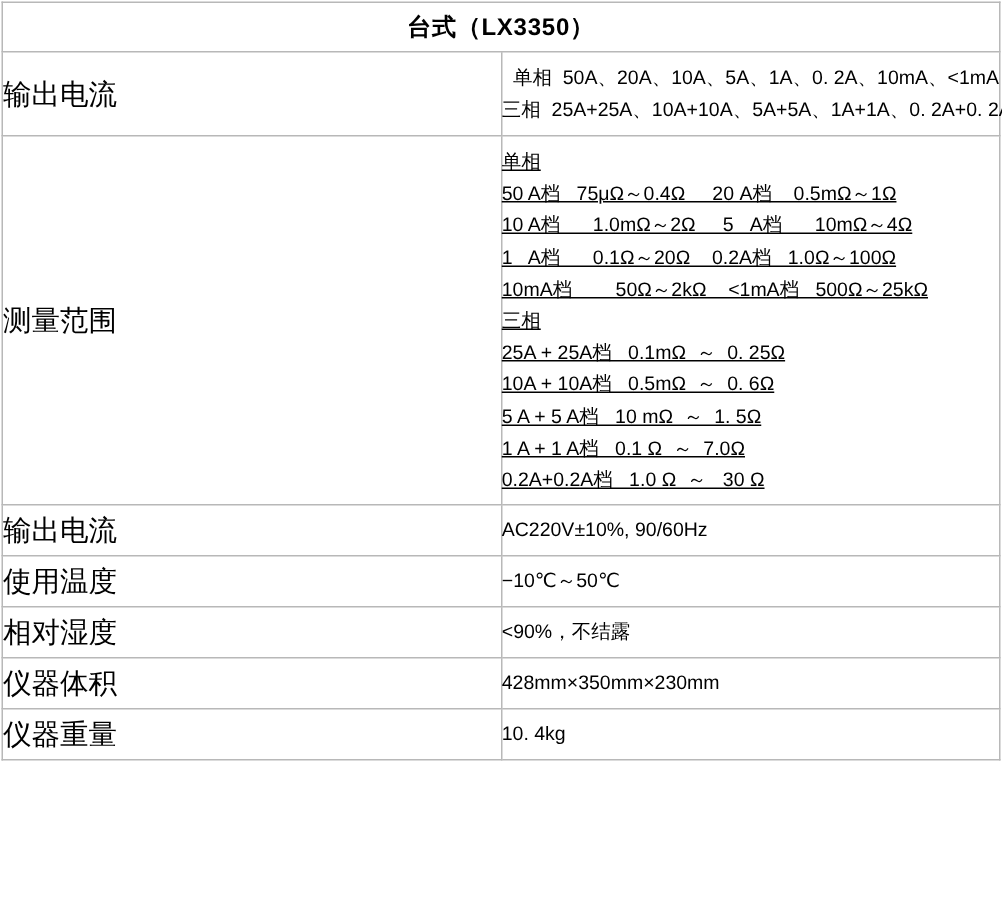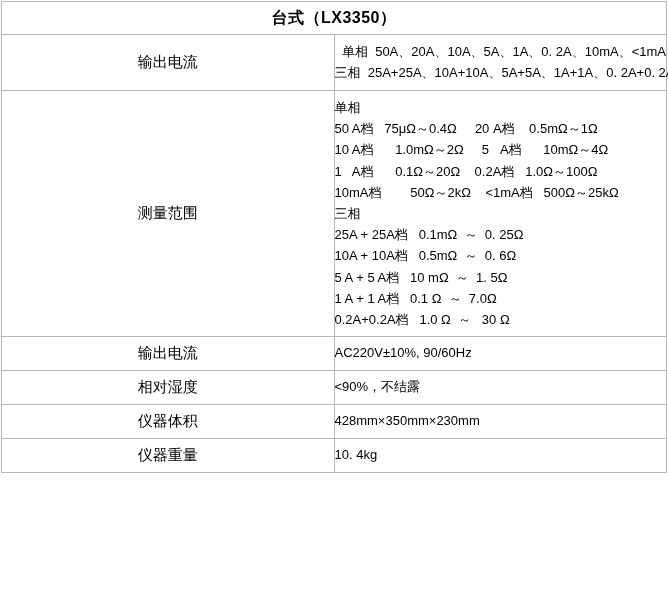--- a/index.html
+++ b/index.html
@@ -27,22 +27,21 @@
   }
   .title-cell {
     text-align: center;
     font-weight: bold;
     font-size: 16px;
     height: 32px;
     letter-spacing: 0.5px;
   }
   .label-cell {
     width: 140px;
-    text-align: center;
-    font-size: 15px;
+    font-size: 19px;
     padding: 4px 2px;
   }
   .value-cell {
     padding: 6px 0 6px 8px;
     font-size: 13px;
     line-height: 1.58;
   }
   .value-cell .line {
     white-space: pre;
   }
@@ -52,20 +51,21 @@
   }
   .row-out .value-cell {
     padding-top: 7px;
     padding-bottom: 7px;
     text-align: right;
   }
   .row-range .value-cell {
     padding-top: 6px;
     padding-bottom: 6px;
     line-height: 1.63;
+    text-decoration: underline;
   }
   .h-small { height: 34px; }
 </style>
 </head>
 <body>
 
 <table class="spec-table">
   <tbody>
     <tr>
       <td class="title-cell" colspan="2">台式（LX3350）</td>
@@ -95,20 +95,24 @@
         <div class="line">0.2A+0.2A档   1.0 Ω  ～   30 Ω</div>
       </td>
     </tr>
 
 
     <tr class="h-small">
       <td class="label-cell">输出电流</td>
       <td class="value-cell single">AC220V±10%, 90/60Hz</td>
     </tr>
 
+    <tr class="h-small">
+      <td class="label-cell">使用温度</td>
+      <td class="value-cell single">−10℃～50℃</td>
+    </tr>
 
     <tr class="h-small">
       <td class="label-cell">相对湿度</td>
       <td class="value-cell single">&lt;90%，不结露</td>
     </tr>
 
     <tr class="h-small">
       <td class="label-cell">仪器体积</td>
       <td class="value-cell single">428mm×350mm×230mm</td>
     </tr>

